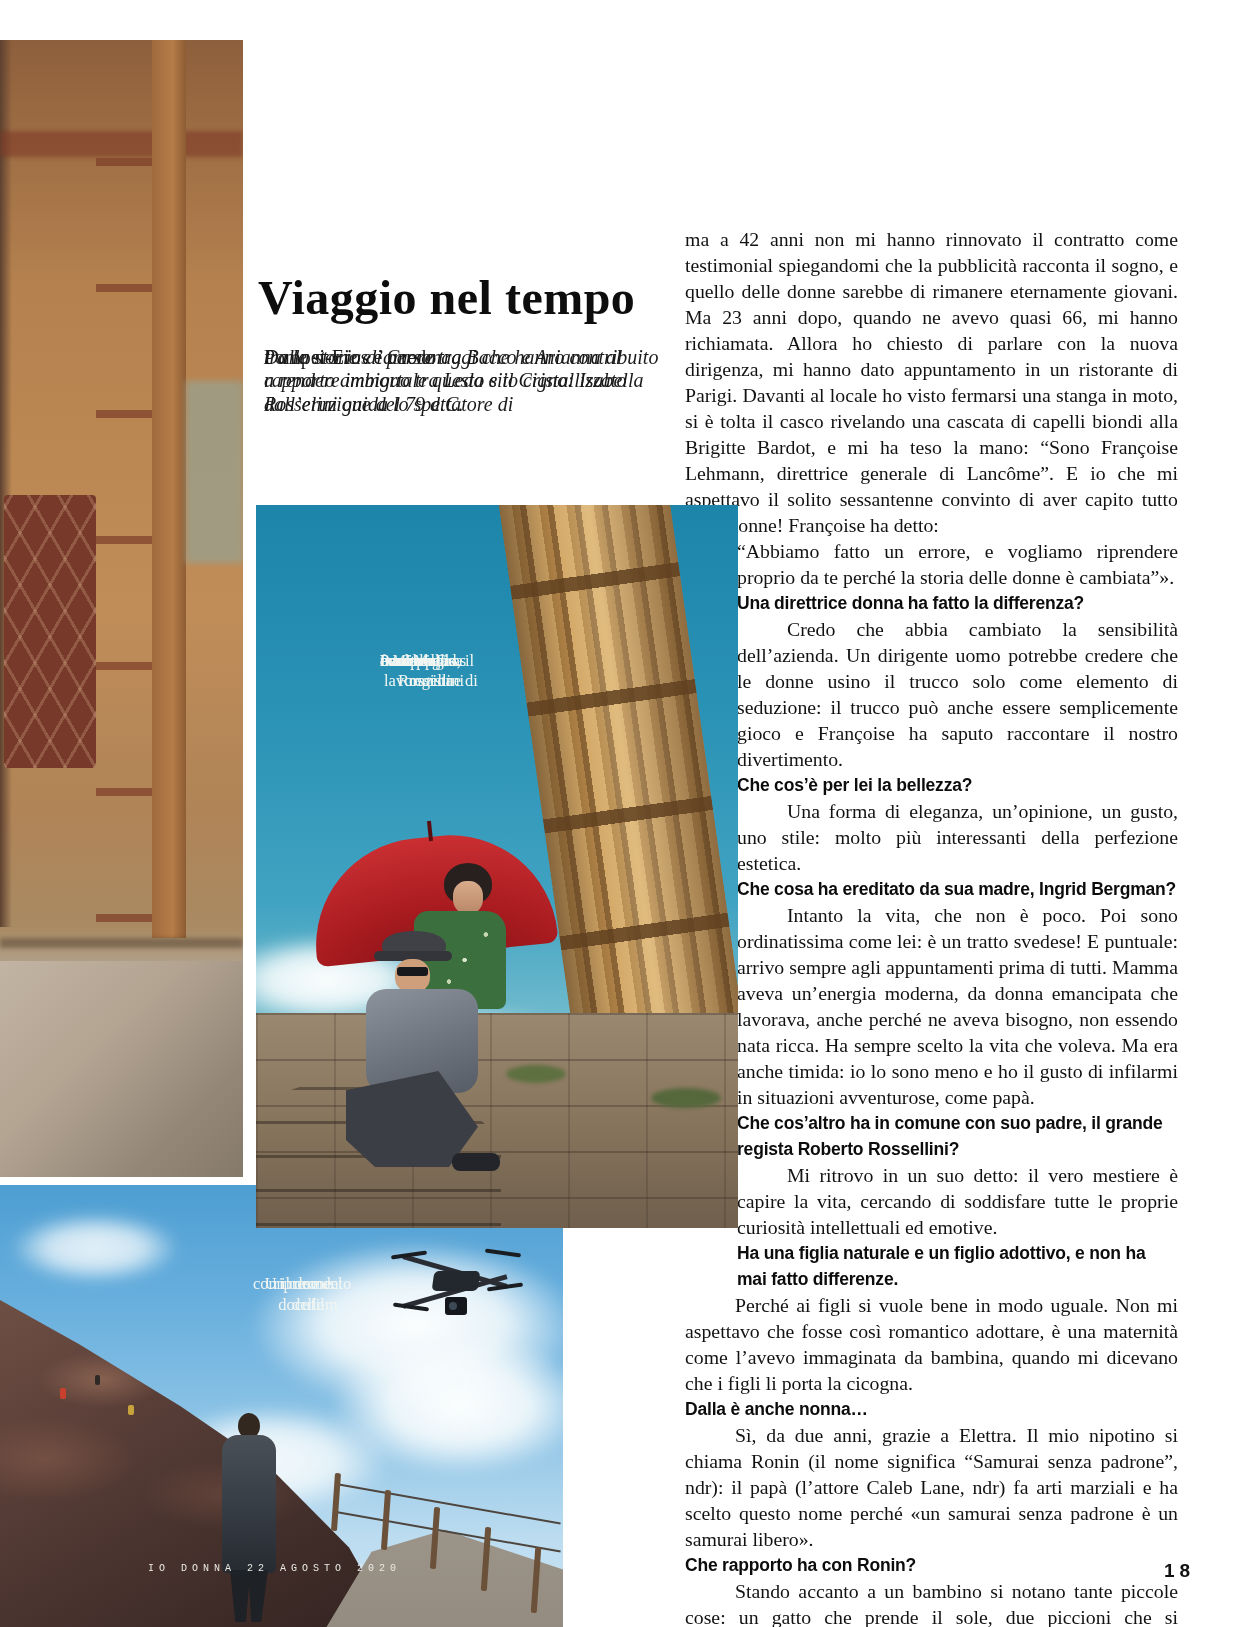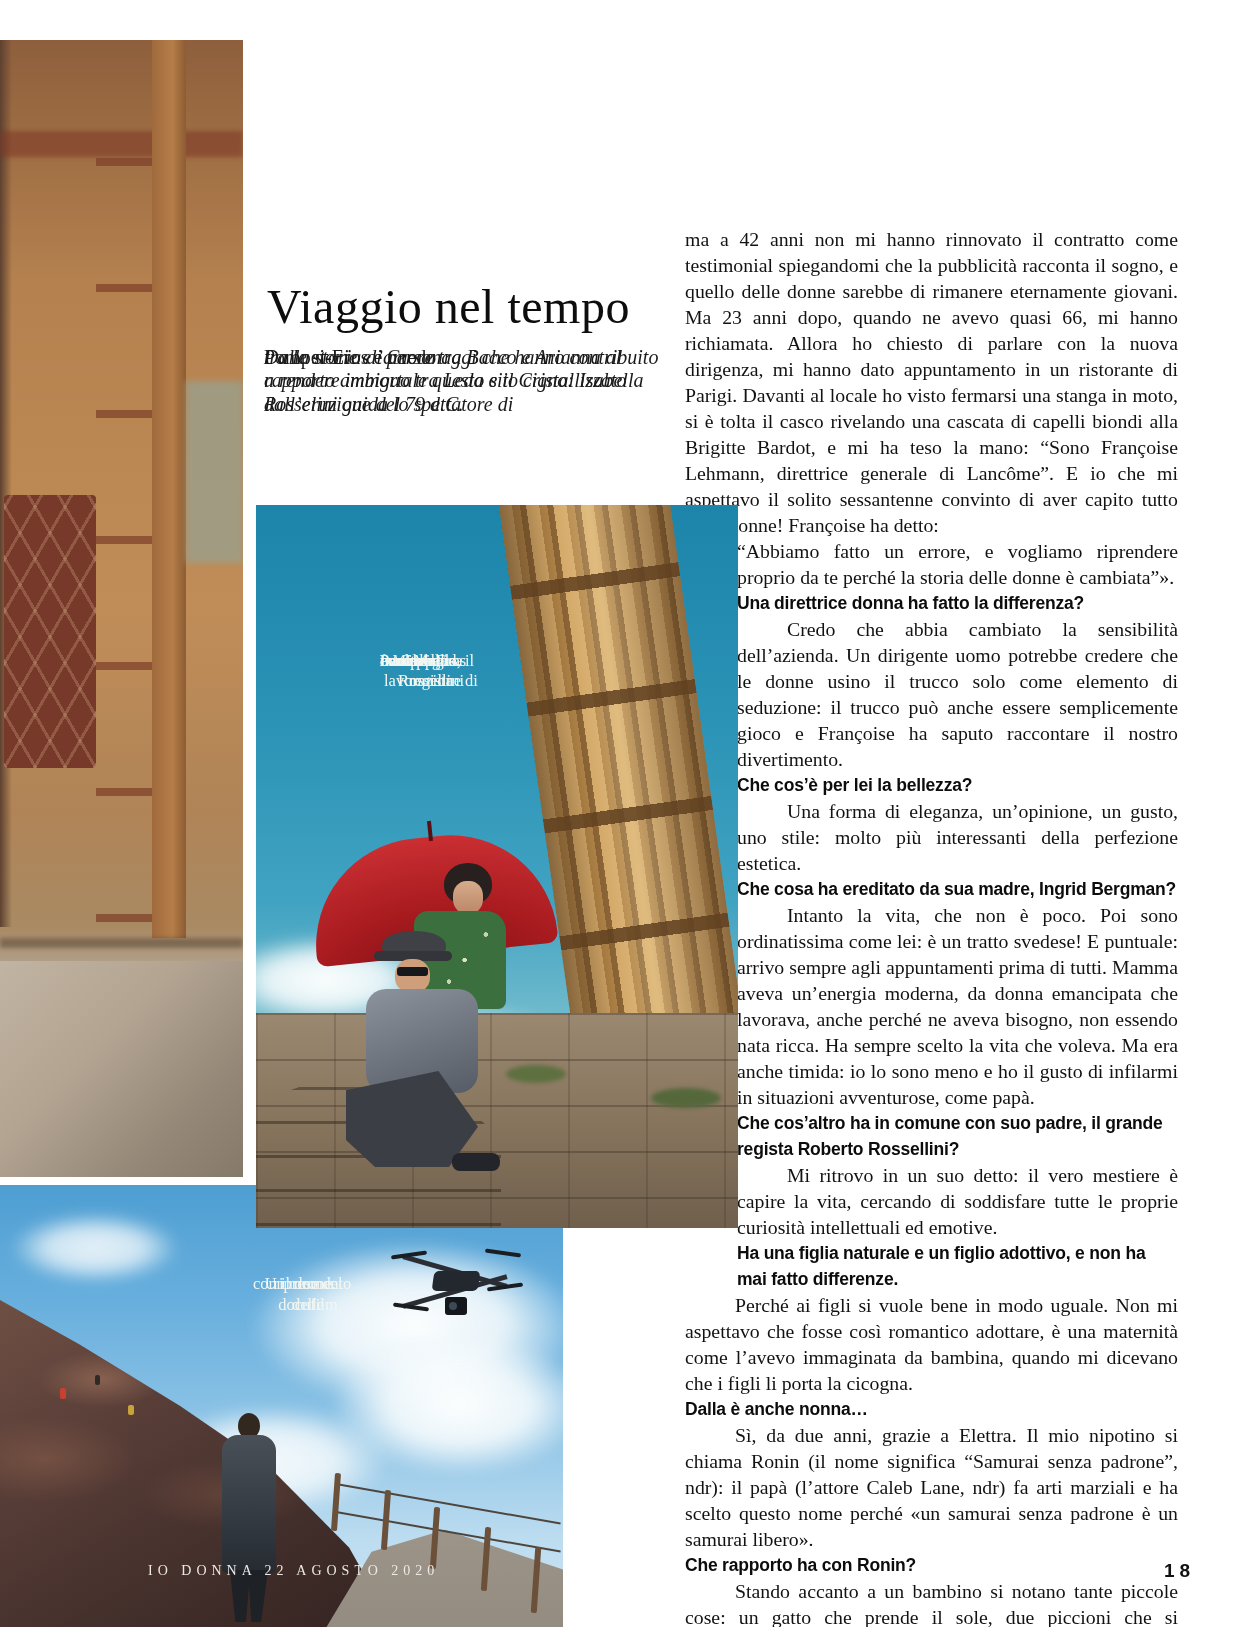--- a/index.html
+++ b/index.html
@@ -1,21 +1,21 @@
 <!DOCTYPE html>
 <html style="--ink: #151515; --segue_red: #a86464; --umbrella_red: #c12a2e; --sky_teal: #2b93b6; --sky_blue: #66aedd; --fresco_ochre: #b5824f; --caption_white: #f2f6f2;"><head>
 <meta charset="utf-8">
 <style>
   html,body{margin:0;padding:0;background:#ffffff}
   .page{position:relative;width:1247px;height:1627px;background:#fff;overflow:hidden;
         font-family:"Liberation Serif",serif;color:var(--ink,#151515)}
   .page *{position:absolute;box-sizing:border-box}
 
   
-  .title{left:258px;top:272px;width:420px;margin:9px;font-weight:400;font-size:48px;
+  .title{left:258px;top:272px;width:420px;margin:0;font-weight:700;font-size:48px;
          line-height:52px;letter-spacing:.5px;color:#0d0d0d;font-family:"Liberation Serif",serif}
   .standfirst{left:264px;top:346px;width:404px;font-style:italic;font-size:20px;
               line-height:23.4px;color:#1a1a1a;text-align:left}
   .standfirst .rm{font-style:normal}
 
   
   .column{left:685px;top:226px;width:493px;font-size:19.8px;line-height:26px;
           text-align:justify;color:#121212}
   .column p{position:static;margin:0;padding:0}
   .column p.q{font-family:"Liberation Sans",sans-serif;font-weight:700;font-size:17.5px;
@@ -129,21 +129,21 @@
   .d-arm1{left:6px;top:24px;width:108px;height:5px;background:#2a2e34;transform:rotate(16deg)}
   .d-arm2{left:6px;top:44px;width:108px;height:5px;background:#2a2e34;transform:rotate(-16deg)}
   .d-body{left:38px;top:26px;width:46px;height:20px;border-radius:5px;background:#23272e;transform:skewX(-8deg)}
   .d-rotor{width:36px;height:4px;border-radius:2px;background:#1a1d22}
   .d-r1{left:-4px;top:8px;transform:rotate(-8deg)}.d-r2{left:92px;top:40px;transform:rotate(-8deg)}
   .d-r3{left:-2px;top:60px;transform:rotate(8deg)}.d-r4{left:90px;top:6px;transform:rotate(8deg)}
   .d-cam{left:50px;top:52px;width:22px;height:18px;border-radius:3px;background:#14171c}
   .d-lens{left:54px;top:57px;width:8px;height:8px;border-radius:50%;background:#3d4a55}
   .cap2{left:143px;top:88px;width:220px;text-align:center;color:var(--caption_white,#f2f6f2);
         font-size:16.5px;line-height:21px}
-  .mag-footer{left:148px;top:378px;font-family:Liberation Serif, serif;font-size:14px;
+  .mag-footer{left:148px;top:378px;font-family:Liberation Mono, monospace;font-size:10px;
         letter-spacing:5px;color:#ece9e4;white-space:nowrap}
 </style>
 </head>
 <body>
 
 <div class="page">
 
   <div class="fresco">
     <div class="fr-edge"></div>
     <div class="fr-band-top"></div>

